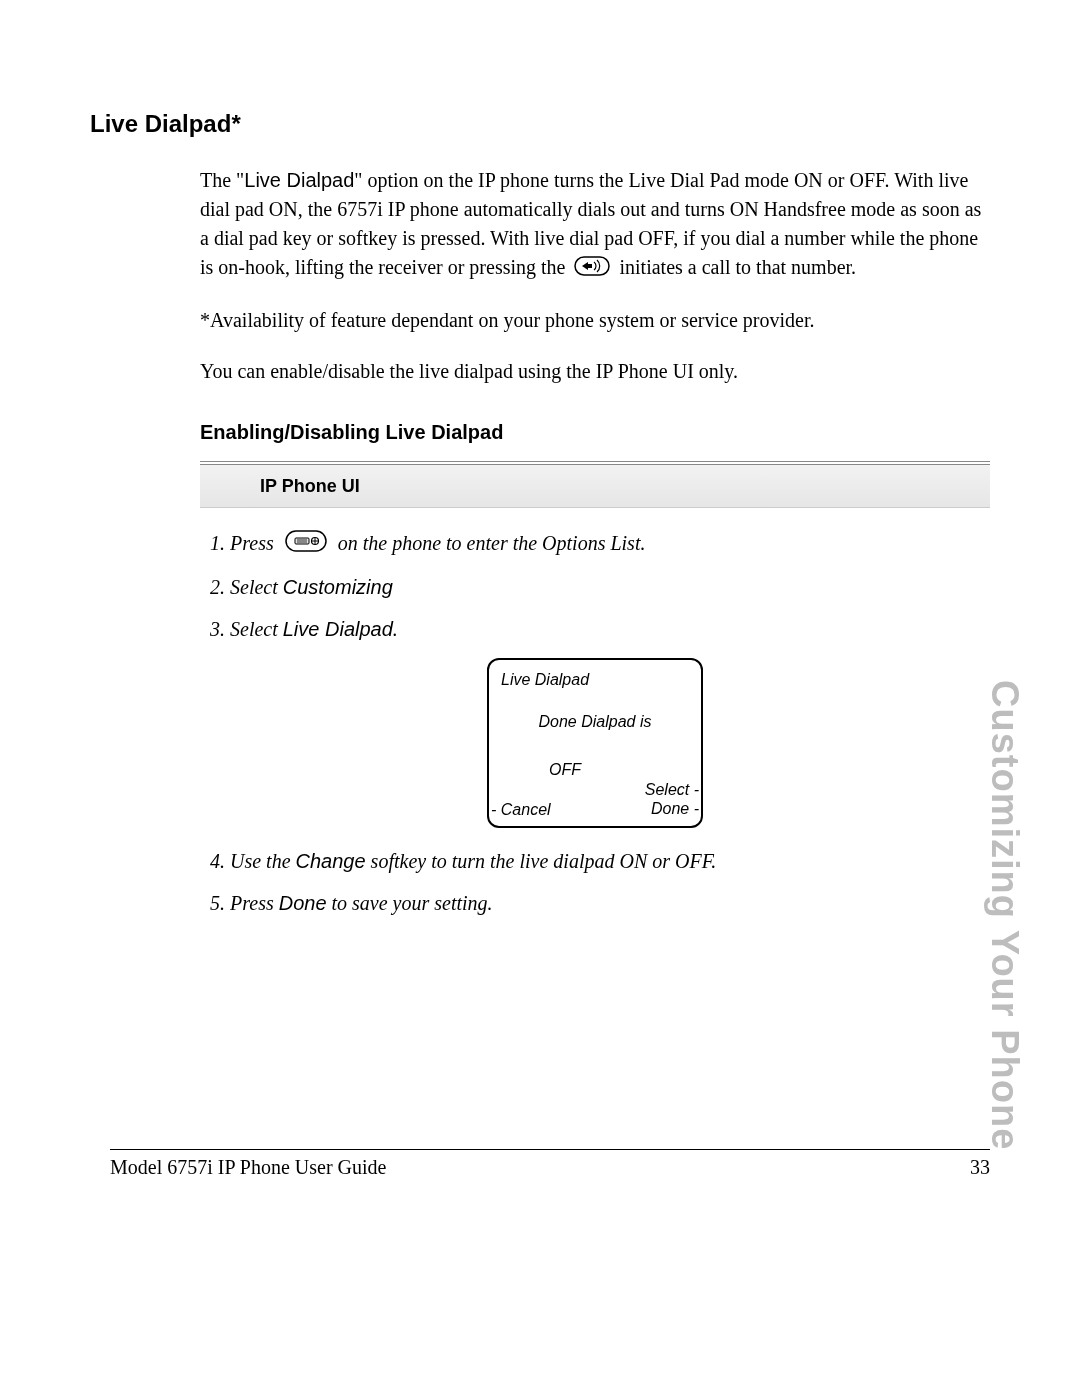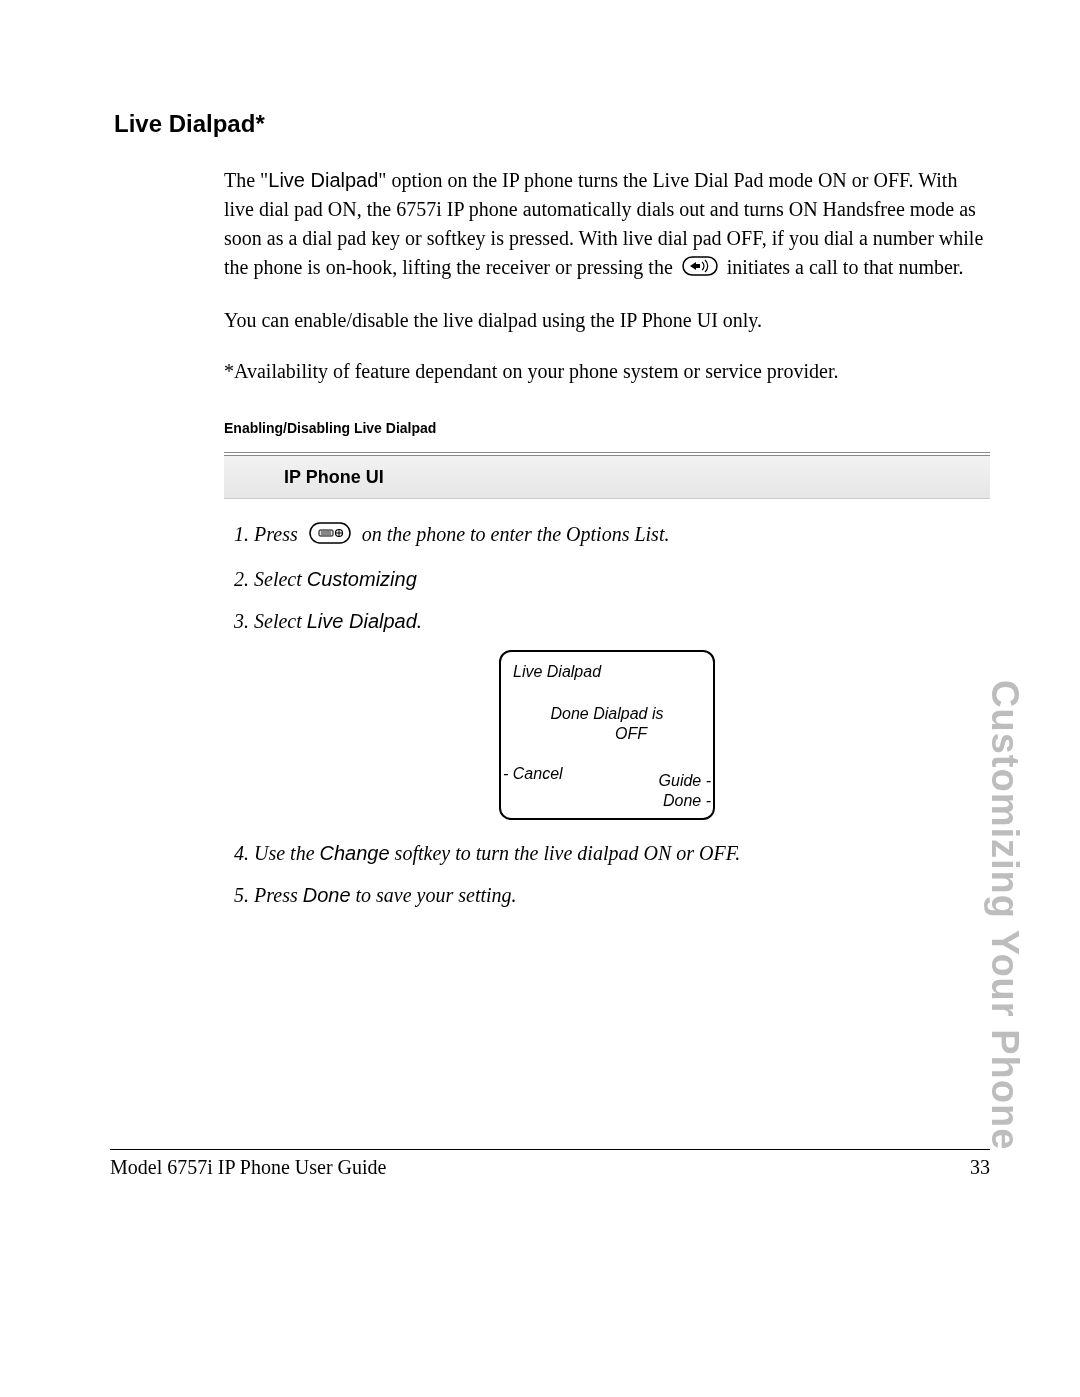--- a/index.html
+++ b/index.html
@@ -7,21 +7,21 @@
     padding: 0;
     background: #fff;
     font-family: "Times New Roman", Times, serif;
     color: #000;
   }
   .page {
     position: relative;
     width: 1080px;
     height: 1231px;
     box-sizing: border-box;
-    padding: 110px 90px 60px 114px;
+    padding: 110px 90px 60px 90px;
     border-radius: 21px;
   }
   .section-heading {
     font-family: Arial, Helvetica, sans-serif;
     font-weight: bold;
     font-size: 24px;
     margin-bottom: 28px;
   }
   .body-block {
     margin-left: 110px;
@@ -36,21 +36,21 @@
     font-family: Arial, Helvetica, sans-serif;
   }
   .speaker-icon {
     display: inline-block;
     vertical-align: middle;
     margin: 0 4px;
   }
   .subheading {
     font-family: Arial, Helvetica, sans-serif;
     font-weight: bold;
-    font-size: 14px;
+    font-size: 20px;
     margin: 32px 0 14px 0;
   }
   .ui-banner-wrap {
     margin-bottom: 20px;
   }
   .ui-banner-rule {
     border-top: 4px double #888;
     margin: 0;
   }
   .ui-banner {
@@ -98,22 +98,23 @@
   }
   .phone-title {
     margin-bottom: 22px;
   }
   .phone-status {
     text-align: center;
     margin: 0 auto 20px auto;
   }
   .phone-status .line2 {
     display: block;
-    text-align: center;
+    text-align: left;
     margin-left: 48px;
+    margin-top: 28px;
   }
   .phone-change {
     margin-left: -10px;
   }
   .phone-bottom {
     position: absolute;
     right: 2px;
     bottom: 8px;
     text-align: right;
     line-height: 1.2;
@@ -158,23 +159,23 @@
           <rect x="1" y="1" width="34" height="18" rx="9" ry="9" fill="#fff" stroke="#000" stroke-width="1.5"></rect>
           <polygon points="8,10 14,6 14,14" fill="#000"></polygon>
           <rect x="14" y="8" width="4" height="4" fill="#000"></rect>
           <path d="M20 6 A5 5 0 0 1 20 14" fill="none" stroke="#000" stroke-width="1.2"></path>
           <path d="M23 4 A8 8 0 0 1 23 16" fill="none" stroke="#000" stroke-width="1.2"></path>
         </svg>
       </span>
       <span> initiates a call to that number.</span>
     </div>
 
+    <div class="para">*Availability of feature dependant on your phone system or service provider.</div>
+
     <div class="para">You can enable/disable the live dialpad using the IP Phone UI only.</div>
-
-    <div class="para">*Availability of feature dependant on your phone system or service provider.</div>
 
     <div class="subheading">Enabling/Disabling Live Dialpad</div>
 
     <div class="ui-banner-wrap">
       <div class="ui-banner-rule"></div>
       <div class="ui-banner">IP Phone UI</div>
     </div>
 
     <ol class="steps">
       <li>
@@ -200,21 +201,21 @@
 
         <div class="phone-screen-wrap">
           <div class="phone-screen">
             <div class="phone-title">Live Dialpad</div>
             <div class="phone-status">
               <span>Done Dialpad is</span>
               <span class="line2">OFF</span>
             </div>
             <div class="phone-change">- Cancel</div>
             <div class="phone-bottom">
-              <div>Guide -</div>
+              <div>Select -</div>
               <div>Done -</div>
             </div>
           </div>
         </div>
       </li>
       <li>
         <span>Use the </span><span class="sans-term">Change</span><span> softkey to turn the live dialpad ON or OFF.</span>
       </li>
       <li>
         <span>Press </span><span class="sans-term">Done</span><span> to save your setting.</span>

